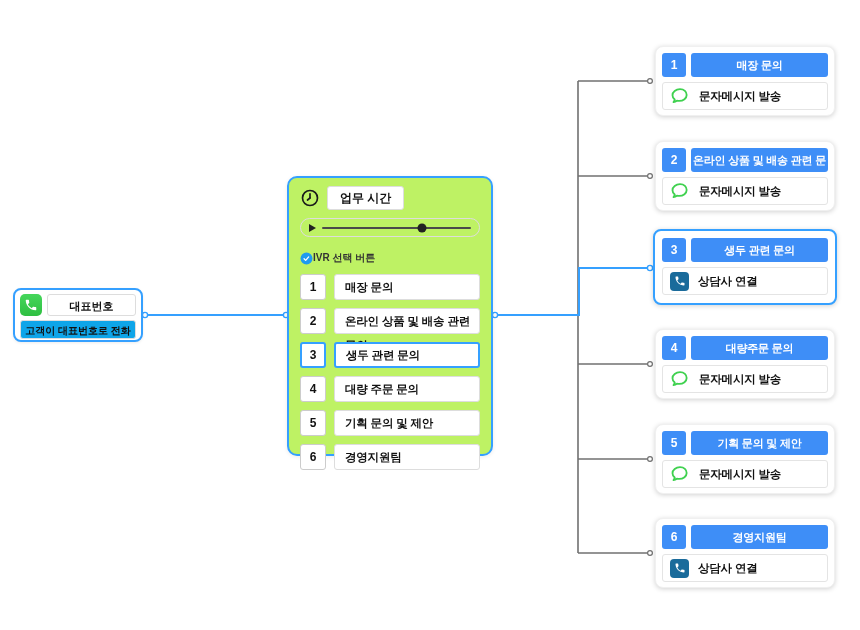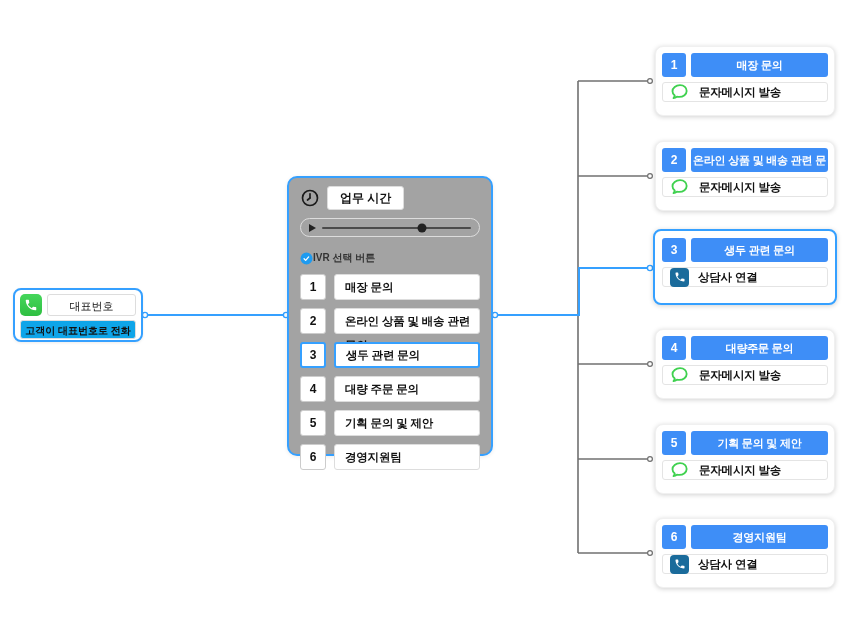--- a/index.html
+++ b/index.html
@@ -12,28 +12,28 @@
   
   .entry-card{
     position:absolute;left:13px;top:288px;width:130px;height:54px;
     background:#fff;border:2px solid #35A0FF;border-radius:8px;
     box-sizing:border-box;padding:4px 5px;box-shadow:0 1px 3px rgba(0,0,0,.08);
   }
   .entry-top{display:flex;gap:5px;align-items:center;}
   .entry-phone{width:22px;height:22px;border-radius:5px;background:linear-gradient(#45d65b,#2fbf42);
     display:flex;align-items:center;justify-content:center;flex:none;}
   .entry-title{flex:1;border:1px solid #ddd;border-radius:3px;height:22px;line-height:22px;
-    text-align:center;font-size:11px;font-weight:normal;box-sizing:border-box;background:#fff;}
+    text-align:center;font-size:11px;font-weight:bold;box-sizing:border-box;background:#fff;}
   .entry-sub{margin-top:4px;border:1px solid #ddd;border-radius:3px;height:19px;line-height:19px;
     text-align:center;font-size:10px;font-weight:bold;box-sizing:border-box;background:#0ea5e9;}
 
   
   .ivr-card{
     position:absolute;left:287px;top:176px;width:206px;height:280px;
-    background:#a3a3a3;border:2px solid #35A0FF;border-radius:10px;
+    background:#bef264;border:2px solid #35A0FF;border-radius:10px;
     box-sizing:border-box;padding:8px 11px;box-shadow:0 1px 4px rgba(0,0,0,.08);
   }
   .ivr-header{display:flex;gap:7px;align-items:center;}
   .ivr-header-box{border:1px solid #ddd;border-radius:3px;padding:0 12px;height:22px;line-height:22px;
     font-size:12px;font-weight:bold;background:#fff;}
   .ivr-slider{margin-top:8px;height:17px;border:1px solid #ddd;border-radius:999px;
     display:flex;align-items:center;padding:0 8px;box-sizing:content-box;}
   .play-tri{width:0;height:0;border-left:7px solid #222;border-top:4.5px solid transparent;
     border-bottom:4.5px solid transparent;flex:none;margin-right:6px;}
   .slider-track{position:relative;flex:1;height:2px;background:#4a4a4a;border-radius:2px;}
@@ -53,21 +53,21 @@
   .dest-card{
     position:absolute;left:655px;width:180px;height:70px;background:#fff;border-radius:8px;
     box-sizing:border-box;padding:6px;box-shadow:0 1px 5px rgba(0,0,0,.18);border:1px solid #f0f0f0;
   }
   .dest-card.selected{left:653px;width:184px;height:76px;border:2px solid #35A0FF;padding:7px;}
   .dest-head{display:flex;gap:5px;}
   .dest-num{width:24px;height:24px;background:#3E8EF7;border-radius:3px;color:#fff;font-size:12px;
     font-weight:bold;display:flex;align-items:center;justify-content:center;flex:none;}
   .dest-title{flex:1;height:24px;line-height:24px;background:#3E8EF7;border-radius:3px;color:#fff;
     font-size:11px;font-weight:bold;text-align:center;letter-spacing:-.2px;}
-  .dest-action{margin-top:5px;height:20px;border:1px solid #e4e4e4;border-radius:3px;
+  .dest-action{margin-top:5px;height:28px;border:1px solid #e4e4e4;border-radius:3px;
     display:flex;align-items:center;gap:9px;padding-left:7px;box-sizing:border-box;}
   .dest-action-label{font-size:11.5px;font-weight:bold;letter-spacing:-.2px;}
   .icon-bubble{width:20px;height:20px;flex:none;display:flex;}
   .icon-phone-dark{width:19px;height:19px;border-radius:4px;background:#1A6B9B;flex:none;
     display:flex;align-items:center;justify-content:center;}
 </style>
 </head>
 <body>
 
 <div class="canvas">

